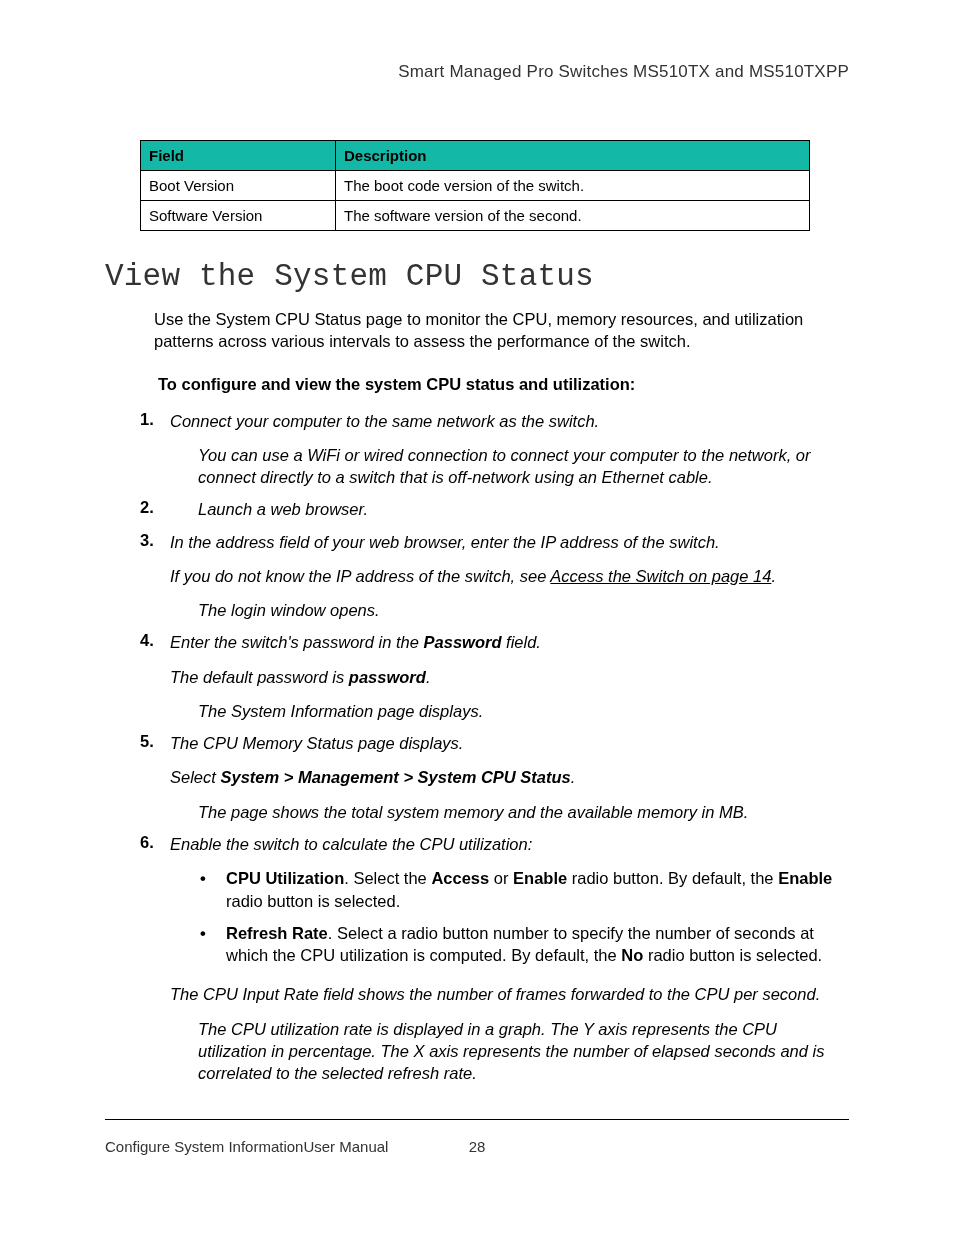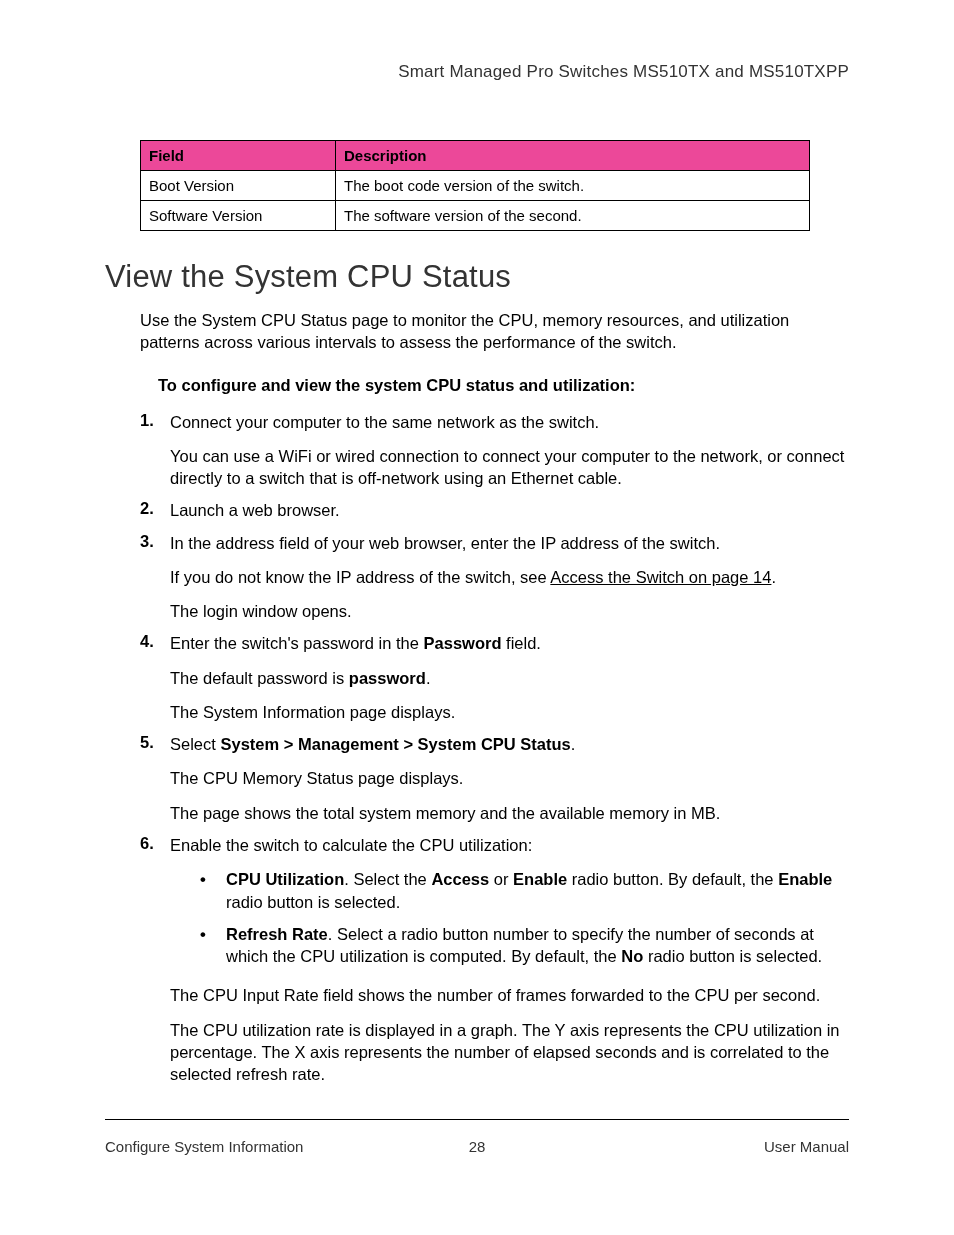--- a/index.html
+++ b/index.html
@@ -34,38 +34,38 @@
       margin-bottom: 28px;
     }
     .table th, .table td {
       border: 1px solid #000;
       padding: 6px 8px;
       text-align: left;
       font-size: 15px;
       vertical-align: top;
     }
     .table th {
-      background: #ec4899;
+      background: #14b8a6;
       font-weight: bold;
     }
     .table th:first-child, .table td:first-child {
       width: 195px;
     }
     .section-heading {
-      font-family: Liberation Sans, sans-serif;
+      font-family: Liberation Mono, monospace;
       font-weight: 300;
       font-size: 31px;
       color: #333;
       margin-bottom: 14px;
       letter-spacing: 0.2px;
     }
     .intro-text {
       font-size: 16.5px;
       line-height: 1.35;
-      margin-left: 35px;
+      margin-left: 49px;
       margin-bottom: 22px;
     }
     .sub-heading {
       font-size: 16.5px;
       font-weight: bold;
       margin-left: 53px;
       margin-bottom: 16px;
     }
     .steps {
       margin-left: 35px;
@@ -79,23 +79,25 @@
       font-weight: bold;
       min-width: 30px;
     }
     .step-body {
       flex: 1;
       font-size: 16.5px;
       line-height: 1.35;
     }
     .step-body p {
       margin-bottom: 12px;
+      font-style: italic;
     }
     .step-body p:last-child {
       margin-bottom: 0;
+      margin-left: 28px;
     }
     .bullets {
       margin-left: 30px;
       margin-top: 4px;
     }
     .bullet {
       display: flex;
       margin-bottom: 10px;
     }
     .bullet-mark {
@@ -120,21 +122,20 @@
       left: 105px;
       right: 105px;
     }
     .footer-rule {
       border: none;
       border-top: 1px solid #000;
       margin-bottom: 18px;
     }
     .footer-row {
       display: flex;
-      justify-content: space-between;
       font-family: "Segoe UI Light", "Helvetica Neue Light", Arial, sans-serif;
       font-weight: 300;
       font-size: 15px;
       color: #333;
     }
     .footer-center {
       position: absolute;
       left: 50%;
       transform: translateX(-50%);
     }
@@ -200,22 +201,22 @@
       <div class="step-body">
         <p><span>Enter the switch's password in the </span><span class="bold">Password</span><span> field.</span></p>
         <p><span>The default password is </span><span class="bold">password</span><span>.</span></p>
         <p>The System Information page displays.</p>
       </div>
     </div>
 
     <div class="step">
       <div class="step-num">5.</div>
       <div class="step-body">
+        <p>The CPU Memory Status page displays.</p>
         <p><span>Select </span><span class="bold">System &gt; Management &gt; System CPU Status</span><span>.</span></p>
-        <p>The CPU Memory Status page displays.</p>
         <p>The page shows the total system memory and the available memory in MB.</p>
       </div>
     </div>
 
     <div class="step">
       <div class="step-num">6.</div>
       <div class="step-body">
         <p>Enable the switch to calculate the CPU utilization:</p>
         <div class="bullets">
           <div class="bullet">

